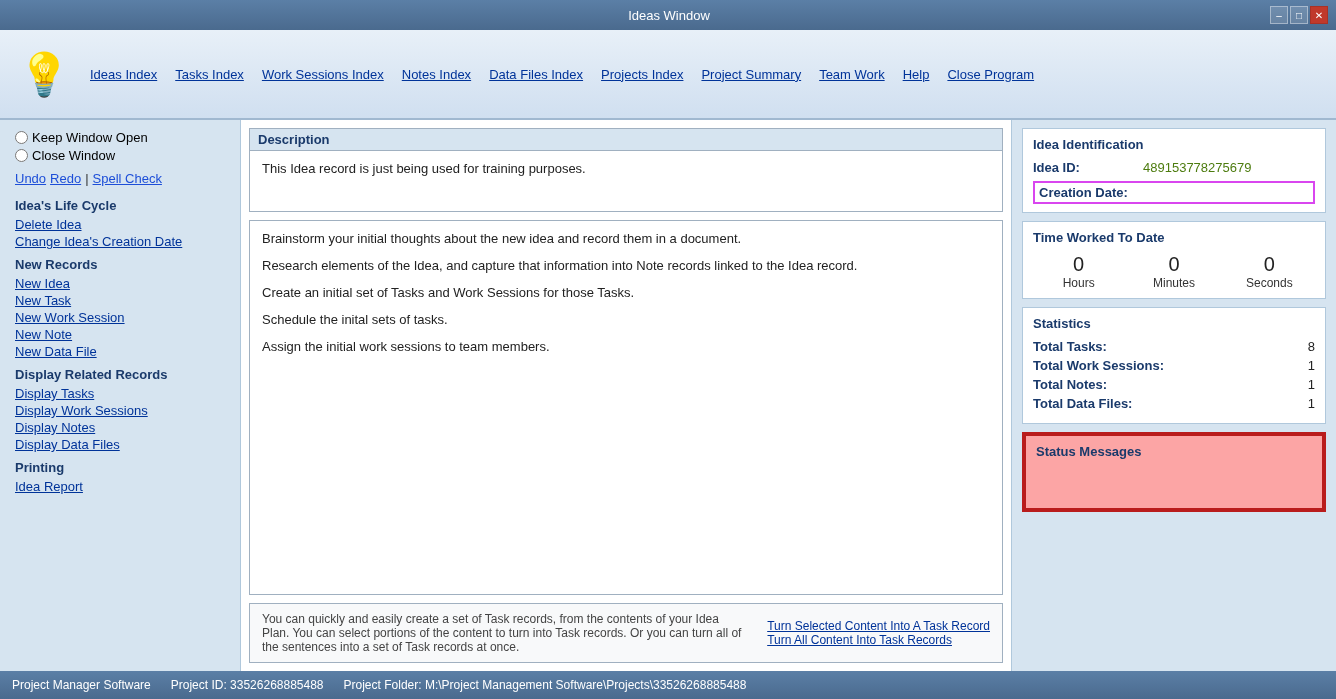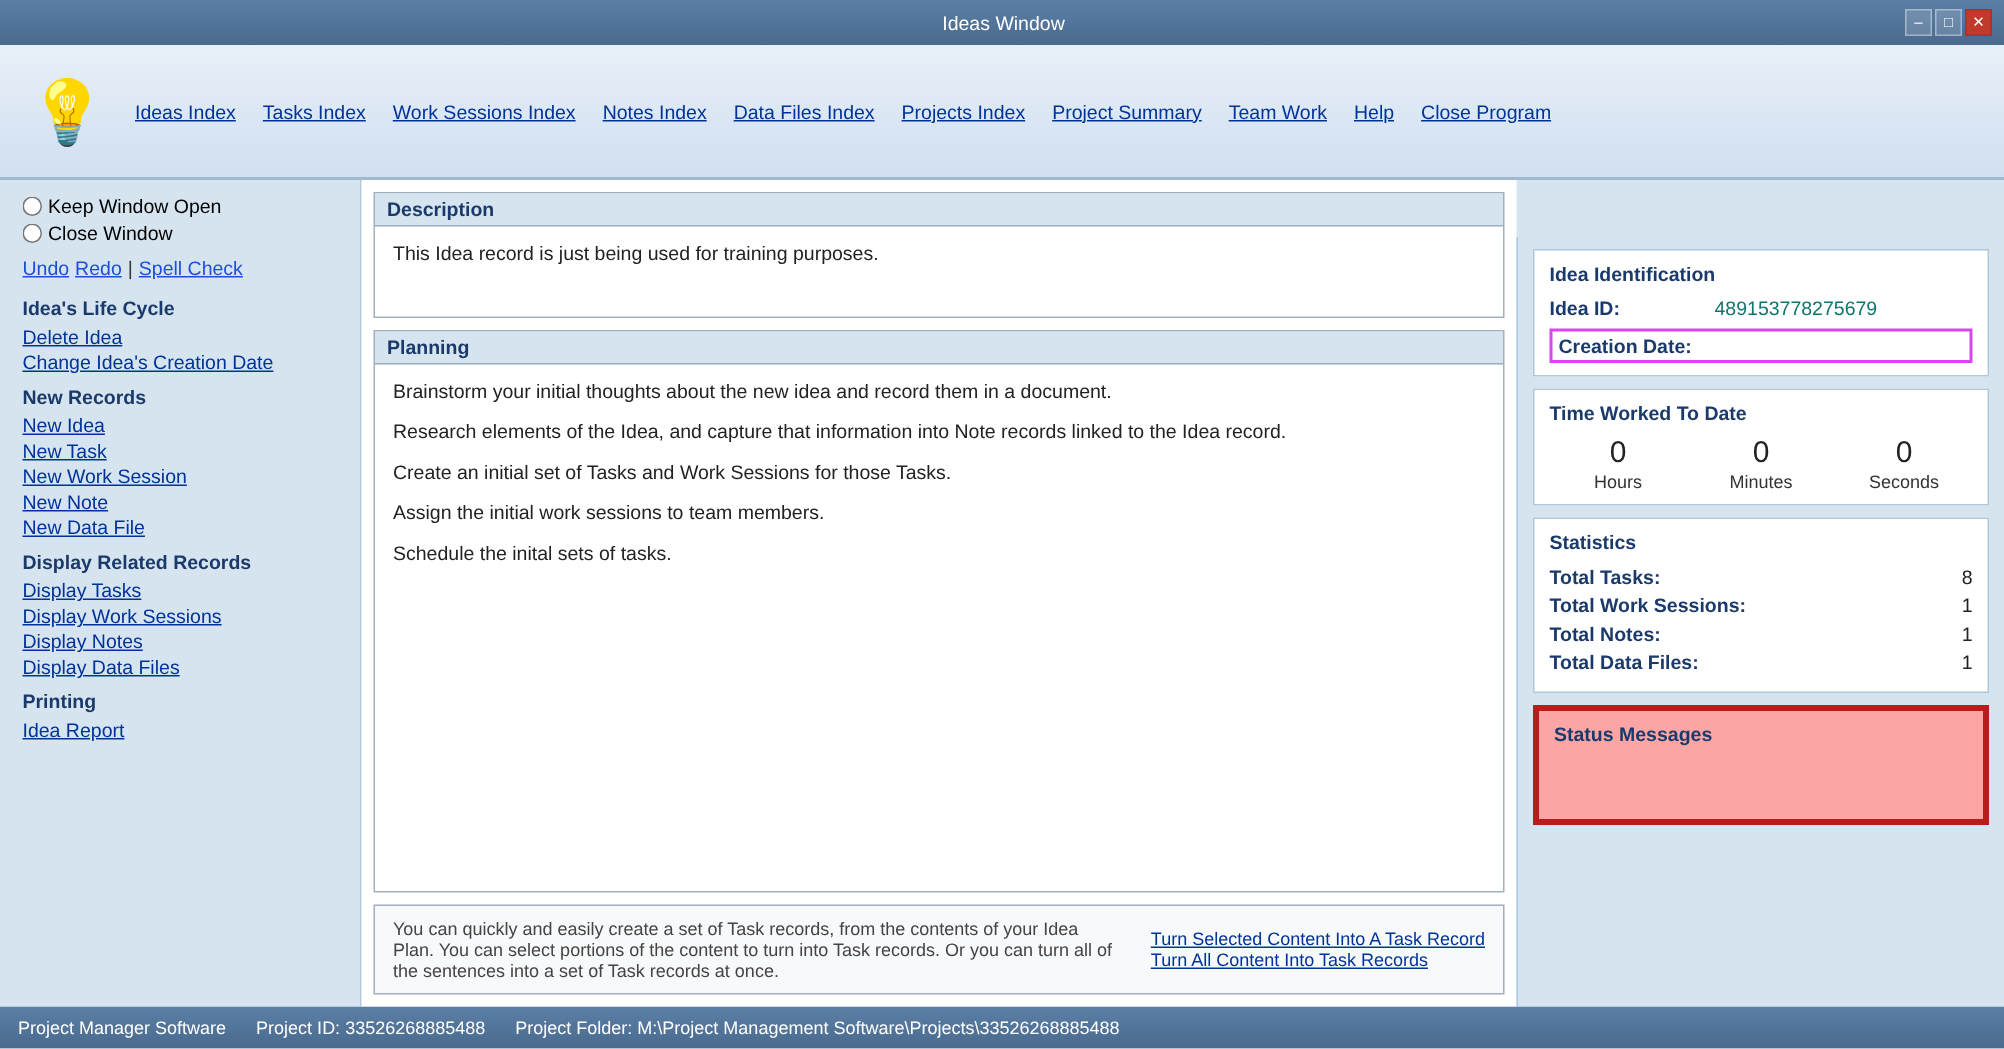--- a/index.html
+++ b/index.html
@@ -157,42 +157,41 @@
     .bottom-bar-link { color: #003399; text-decoration: underline; cursor: pointer; font-size: 12px; white-space: nowrap; }
 
     
     .right-panel {
       width: 325px;
       background: #d6e4f0;
       border-left: 1px solid #b0c8dc;
       flex-shrink: 0;
       padding: 8px 10px;
       overflow-y: auto;
-      margin-top: 38px;
     }
     .panel-box {
       background: white;
       border: 1px solid #b0c8dc;
       margin-bottom: 8px;
       padding: 8px 10px;
     }
     .panel-box-title {
       font-weight: bold;
       color: #1a3a6b;
       font-size: 13px;
       margin-bottom: 8px;
     }
     .id-row {
       display: flex;
       align-items: center;
       font-size: 13px;
       margin-bottom: 6px;
     }
     .id-label { color: #1a3a6b; font-weight: bold; min-width: 110px; }
-    .id-value { color: #0f766e; }
+    .id-value { color: #4d7c0f; }
     .creation-date-row {
       display: flex;
       align-items: center;
       font-size: 13px;
       border: 2px solid #d946ef;
       padding: 2px 4px;
     }
 
     .time-worked-grid {
       display: grid;
@@ -315,27 +314,26 @@
   <div class="content-area">
 
     <div class="description-section">
       <div class="section-header">Description</div>
       <div class="section-body">
         <p>This Idea record is just being used for training purposes.</p>
       </div>
     </div>
 
     <div class="planning-section">
-      <div class="section-header">Planning</div>
       <div class="planning-body">
         <p>Brainstorm your initial thoughts about the new idea and record them in a document.</p>
         <p>Research elements of the Idea, and capture that information into Note records linked to the Idea record.</p>
         <p>Create an initial set of Tasks and Work Sessions for those Tasks.</p>
+        <p>Schedule the inital sets of tasks.</p>
         <p>Assign the initial work sessions to team members.</p>
-        <p>Schedule the inital sets of tasks.</p>
       </div>
     </div>
 
     <div class="bottom-bar-content">
       <div class="bottom-bar-text">You can quickly and easily create a set of Task records, from the contents of your Idea Plan. You can select portions of the content to turn into Task records. Or you can turn all of the sentences into a set of Task records at once.</div>
       <div class="bottom-bar-links">
         <span class="bottom-bar-link">Turn Selected Content Into A Task Record</span>
         <span class="bottom-bar-link">Turn All Content Into Task Records</span>
       </div>
     </div>

